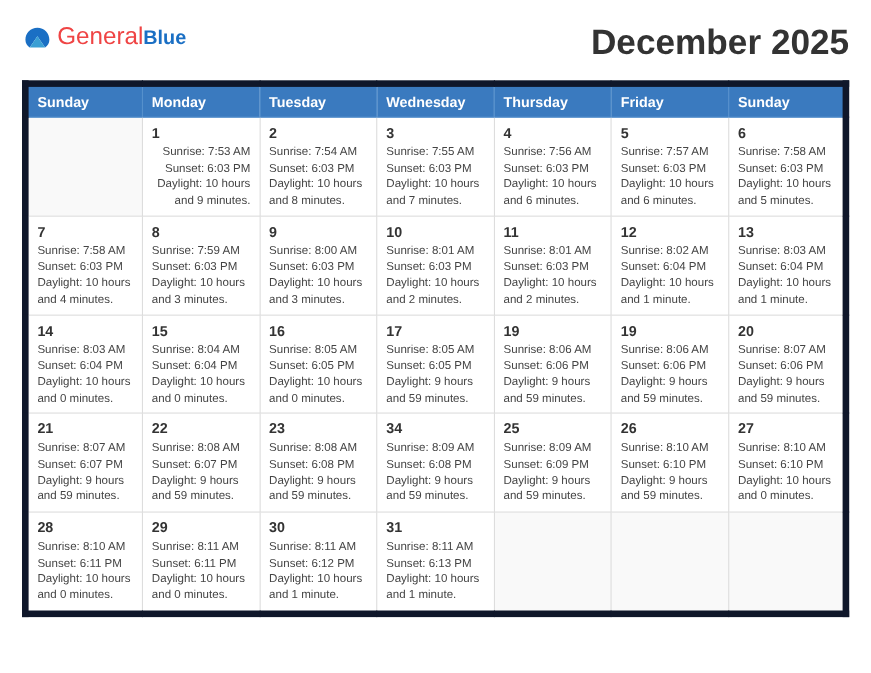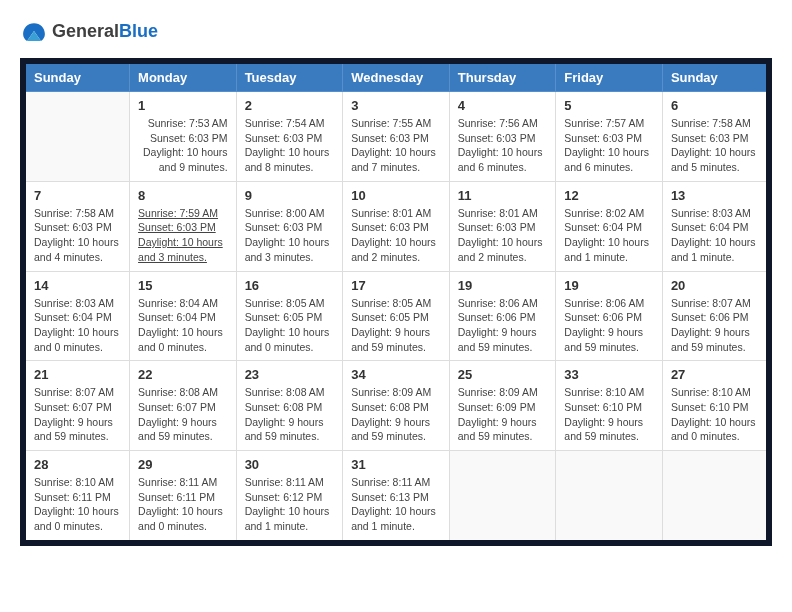--- a/index.html
+++ b/index.html
@@ -82,24 +82,25 @@
 </head>
 <body>
 
 <div class="header">
   <div class="logo">
     <svg class="logo-icon" viewBox="0 0 36 28" xmlns="http://www.w3.org/2000/svg">
       <path d="M18 4 C10 4 4 10 4 18 C4 22 6 25 9 27 L18 14 L27 27 C30 25 32 22 32 18 C32 10 26 4 18 4 Z" fill="#1a6fc4"></path>
       <path d="M18 14 L9 27 L27 27 Z" fill="#3a9fd4"></path>
     </svg>
     <div>
-      <span style="font-size:18px;font-weight:bold;color:#404040;">General</span><span style="font-size:18px;font-weight:bold;color:#1a6fc4;">Blue</span>
+      <span style="font-size:22px;font-weight:normal;color:#ef4444;">General</span><span style="font-size:18px;font-weight:bold;color:#1a6fc4;">Blue</span>
     </div>
   </div>
   <div class="title-block">
+    <div class="month-year">December 2025</div>
   </div>
 </div>
 
 <table class="calendar">
   <thead>
     <tr>
     <th>Sunday</th>
         <th>Monday</th>
         <th>Tuesday</th>
         <th>Wednesday</th>
@@ -157,21 +158,21 @@
       <tr class="week-row">
         <td>
           <div class="day-number">7</div>
           <div class="day-info" style="white-space: pre-line;">Sunrise: 7:58 AM
 Sunset: 6:03 PM
 Daylight: 10 hours
 and 4 minutes.</div>
         </td>
         <td>
           <div class="day-number">8</div>
-          <div class="day-info" style="white-space: pre-line; text-decoration: underline;">Sunrise: 7:59 AM
+          <div class="day-info" style="white-space: pre-line;">Sunrise: 7:59 AM
 Sunset: 6:03 PM
 Daylight: 10 hours
 and 3 minutes.</div>
         </td>
         <td>
           <div class="day-number">9</div>
           <div class="day-info" style="white-space: pre-line;">Sunrise: 8:00 AM
 Sunset: 6:03 PM
 Daylight: 10 hours
 and 3 minutes.</div>
@@ -286,21 +287,21 @@
 and 59 minutes.</div>
         </td>
         <td>
           <div class="day-number">25</div>
           <div class="day-info" style="white-space: pre-line;">Sunrise: 8:09 AM
 Sunset: 6:09 PM
 Daylight: 9 hours
 and 59 minutes.</div>
         </td>
         <td>
-          <div class="day-number">33</div>
+          <div class="day-number">26</div>
           <div class="day-info" style="white-space: pre-line;">Sunrise: 8:10 AM
 Sunset: 6:10 PM
 Daylight: 9 hours
 and 59 minutes.</div>
         </td>
         <td>
           <div class="day-number">27</div>
           <div class="day-info" style="white-space: pre-line;">Sunrise: 8:10 AM
 Sunset: 6:10 PM
 Daylight: 10 hours

